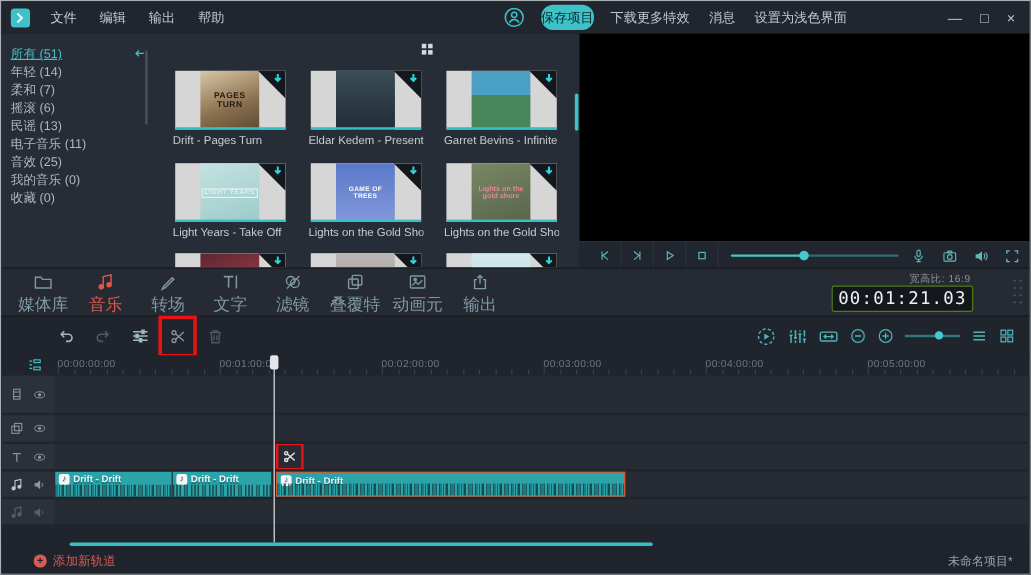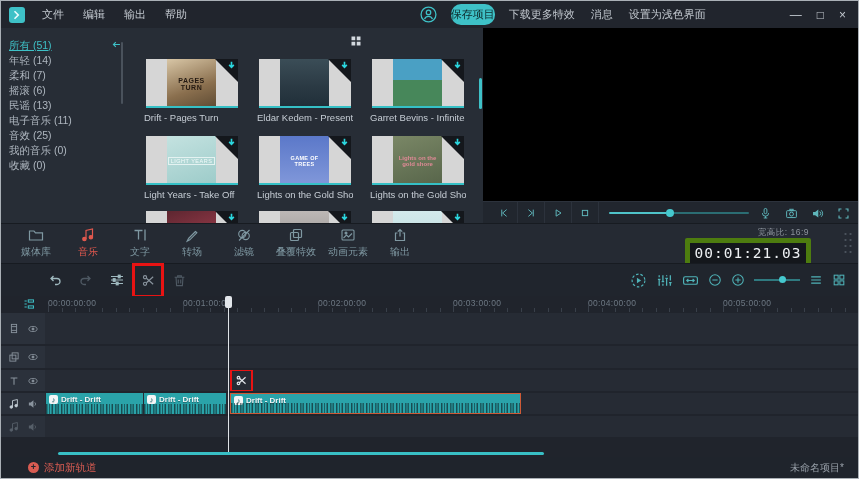--- a/index.html
+++ b/index.html
@@ -54,24 +54,24 @@
   .pv-controls{position:absolute;left:482px;top:173px;right:0;height:22px;background:#21262e;border-top:1px solid #2c323c;display:flex;align-items:center;}
   .pv-btn{width:27px;height:22px;display:flex;align-items:center;justify-content:center;color:#5fb6bb;border-right:1px solid #2c323c;}
   .pv-slider{position:relative;flex:1;height:22px;margin:0 10px;}
   .pv-slider .line{position:absolute;left:0;right:0;top:10px;height:2px;background:linear-gradient(90deg,#4fc3c9 0 41%,#2b6d73 41% 100%);border-radius:1px;}
   .pv-slider .dot{position:absolute;left:41%;top:7px;width:8px;height:8px;border-radius:50%;background:#45c8ce;}
   .pv-right{display:flex;align-items:center;gap:13px;margin-right:8px;color:#5fb6bb;}
 
   
   .middle-bar{position:absolute;left:0;top:222px;right:0;height:40px;background:#252a33;border-top:1px solid #171b21;}
   .tabs{position:absolute;left:9px;top:3px;display:flex;}
-  .tab{width:52px;display:flex;flex-direction:column;align-items:center;gap:2px;color:#7f98a2;font-size:10px;}
+  .tab{width:52px;display:flex;flex-direction:column;align-items:center;gap:2px;color:#7f98a2;font-size:14px;}
   .tab.active{color:#e0584e;}
   .aspect{position:absolute;right:49px;top:3px;font-size:8.5px;color:#8d949d;letter-spacing:.5px;}
-  .timecode{position:absolute;right:47px;top:14px;width:116px;height:20px;background:#14171c;border:5px solid #4d7c0f;border-radius:2px;color:#eef1f4;font-size:14.5px;letter-spacing:1px;display:flex;align-items:center;justify-content:center;font-family:"DejaVu Sans Mono",monospace;}
+  .timecode{position:absolute;right:47px;top:14px;width:116px;height:20px;background:#14171c;border:1px solid #4d7c0f;border-radius:2px;color:#eef1f4;font-size:14.5px;letter-spacing:1px;display:flex;align-items:center;justify-content:center;font-family:"DejaVu Sans Mono",monospace;}
   .dots-handle{position:absolute;right:5px;top:7px;width:10px;height:26px;
      background:radial-gradient(circle,#4a525c 1px,transparent 1.2px);background-size:5px 6px;}
 
   
   .tl-toolbar{position:absolute;left:0;top:262px;right:0;height:33px;background:#20252d;border-top:1px solid #171b21;}
   .tl-left{position:absolute;left:44px;top:6px;display:flex;gap:11px;}
   .tl-left button{position:relative;width:20px;height:20px;display:flex;align-items:center;justify-content:center;}
   .c-undo{color:#9fb9bf;} .c-dim{color:#4e5963;} .c-mid{color:#8a959f;}
   .annot::after{content:"";position:absolute;left:-6px;right:-6px;top:-7px;bottom:-8px;border:3px solid #e81313;}
   .tl-right{position:absolute;right:12px;top:6px;display:flex;align-items:center;gap:9px;color:#4fb3b8;}
@@ -359,33 +359,33 @@
             <svg width="16" height="16" viewBox="0 0 16 16" fill="none" stroke="currentColor" stroke-width="1.2">
               <path d="M6 12V3.5l6.5-1.5V10"></path>
               <circle cx="4.4" cy="12" r="1.7" fill="currentColor"></circle>
               <circle cx="10.9" cy="10.2" r="1.7" fill="currentColor"></circle>
             </svg>
           </span>
           <span>音乐</span>
         </button>
         <button class="tab">
           <span class="icn">
+            <svg width="16" height="16" viewBox="0 0 16 16" fill="none" stroke="currentColor" stroke-width="1.2">
+              <path d="M4.5 11.5l7-7M11.5 4.5l1.3 1.3-7 7-2.6 1.3 1.3-2.6z"></path>
+            </svg>
+          </span>
+          <span>转场</span>
+        </button>
+        <button class="tab">
+          <span class="icn">
             <svg width="16" height="16" viewBox="0 0 16 16" fill="none" stroke="currentColor" stroke-width="1.3">
               <path d="M2.5 3.5h8M6.5 3.5v9M13 2.5v11"></path>
             </svg>
           </span>
           <span>文字</span>
-        </button>
-        <button class="tab">
-          <span class="icn">
-            <svg width="16" height="16" viewBox="0 0 16 16" fill="none" stroke="currentColor" stroke-width="1.2">
-              <path d="M4.5 11.5l7-7M11.5 4.5l1.3 1.3-7 7-2.6 1.3 1.3-2.6z"></path>
-            </svg>
-          </span>
-          <span>转场</span>
         </button>
         <button class="tab">
           <span class="icn">
             <svg width="16" height="16" viewBox="0 0 16 16" fill="none" stroke="currentColor" stroke-width="1.1">
               <circle cx="6.3" cy="7" r="3.6"></circle>
               <circle cx="9.7" cy="9" r="3.6"></circle>
               <path d="M3 13.5L13.5 3"></path>
             </svg>
           </span>
           <span>滤镜</span>

